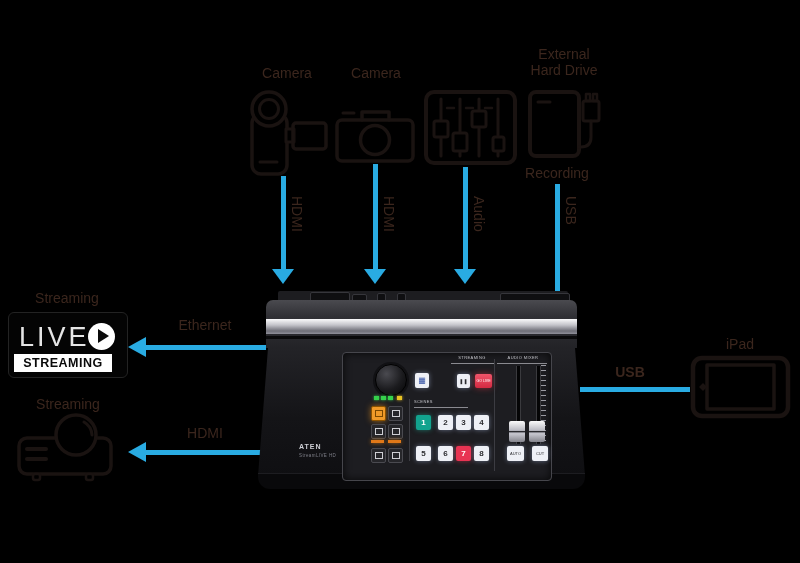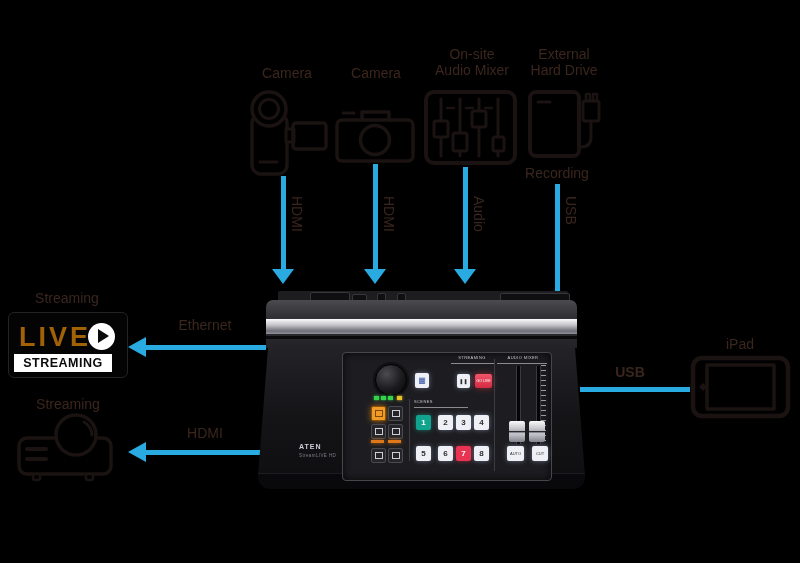--- a/index.html
+++ b/index.html
@@ -10,21 +10,21 @@
   .shaft-v{position:absolute;width:5px;background:#29ABE2;}
   .head-down{position:absolute;width:0;height:0;border-left:11px solid transparent;
              border-right:11px solid transparent;border-top:15px solid #29ABE2;}
   .shaft-h{position:absolute;height:5px;background:#29ABE2;}
   .head-left{position:absolute;width:0;height:0;border-top:10px solid transparent;
              border-bottom:10px solid transparent;border-right:18px solid #29ABE2;}
   .icon{position:absolute;}
   
   .logo{position:absolute;left:8px;top:312px;width:118px;height:64px;background:#040404;
         border:1px solid #232323;border-radius:6px;}
-  .logo-live{position:absolute;left:10px;top:9px;color:#a16207;font-size:27px;font-weight:bold;letter-spacing:3px;}
+  .logo-live{position:absolute;left:10px;top:9px;color:#e5e5e5;font-size:27px;font-weight:normal;letter-spacing:3px;}
   .logo-play{position:absolute;left:79px;top:10px;width:27px;height:27px;border-radius:50%;background:#fff;}
   .logo-play-tri{position:absolute;left:10px;top:6px;width:0;height:0;border-top:7px solid transparent;
         border-bottom:7px solid transparent;border-left:11px solid #0a0a0a;}
   .logo-banner{position:absolute;left:5px;top:41px;width:98px;height:18px;background:#fff;color:#0a0a0a;
         font-size:12.5px;font-weight:bold;text-align:center;line-height:18px;letter-spacing:.5px;}
   
   #device{position:absolute;left:258px;top:291px;width:327px;height:197px;}
   .deck{position:absolute;left:20px;top:0;width:290px;height:11px;background:#1d1d20;border-radius:2px;}
   .deck-part{position:absolute;background:#0f0f11;border:1px solid #36363b;border-radius:2px;}
   .chassis-top{position:absolute;left:8px;top:9px;width:311px;height:48px;border-radius:7px 7px 0 0;
@@ -66,21 +66,20 @@
   .fader-line{position:absolute;left:0;top:10px;width:16px;height:1px;background:#2a2a2e;}
   .divider-v{position:absolute;width:1px;background:#3c3c42;}
 </style>
 </head>
 <body>
 
 <div id="canvas">
 
   <div class="lbl" style="left:247px;top:65px;width:80px;">Camera</div>
   <div class="lbl" style="left:336px;top:65px;width:80px;">Camera</div>
-  <div class="lbl" style="left:412px;top:46px;width:120px;"><span>On-site</span><br><span>Audio Mixer</span></div>
   <div class="lbl" style="left:504px;top:46px;width:120px;"><span>External</span><br><span>Hard Drive</span></div>
   <div class="lbl" style="left:497px;top:165px;width:120px;">Recording</div>
 
   <svg class="icon" style="left:247px;top:88px;" width="82" height="90" viewBox="0 0 82 90" fill="none" stroke="#1a1311" stroke-width="3.5" stroke-linecap="round" stroke-linejoin="round">
     <rect x="5" y="26" width="35" height="60" rx="9"></rect>
     <circle cx="22" cy="21" r="17" fill="#000"></circle>
     <circle cx="22" cy="21" r="9.5" stroke-width="3"></circle>
     <rect x="39" y="41" width="8" height="13" fill="#000" stroke-width="3"></rect>
     <rect x="46" y="35" width="33" height="26" rx="3"></rect>
     <line x1="13" y1="74" x2="30" y2="74" stroke-width="3"></line>

